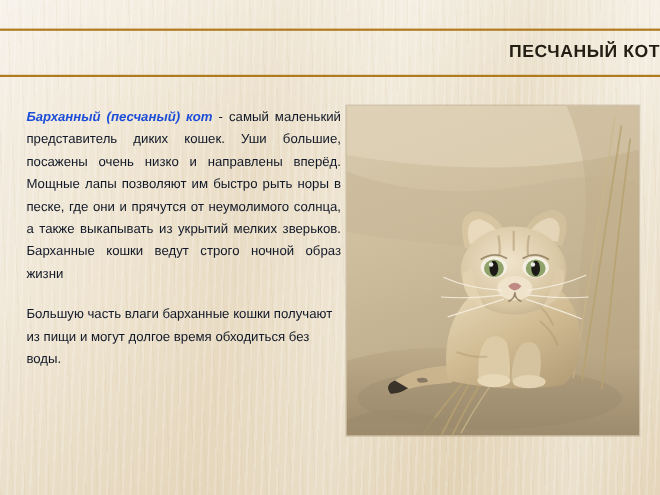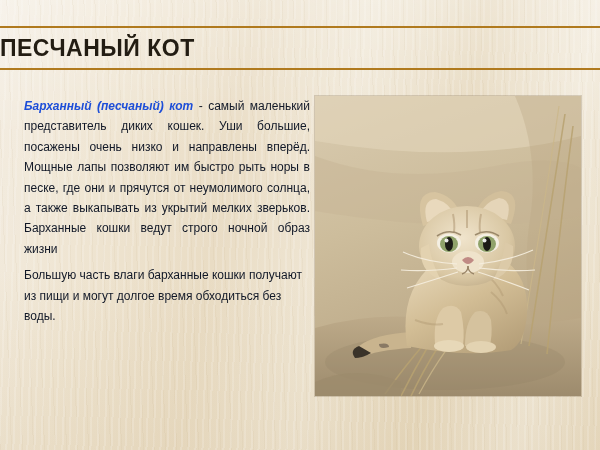--- a/index.html
+++ b/index.html
@@ -49,22 +49,22 @@
   }
   .title-rule.top { top: 0; }
   .title-rule.bottom { bottom: 0; }
   .slide-title {
     position: absolute;
     left: 0;
     top: 0;
     width: 600px;
     height: 44px;
     line-height: 44px;
-    text-align: left;
-    font-size: 23px;
+    text-align: right;
+    font-size: 16px;
     font-weight: bold;
     letter-spacing: 0.5px;
     color: #231d13;
     font-family: "Liberation Sans", sans-serif;
   }
 
   .body-text {
     position: absolute;
     left: 24px;
     top: 96px;
@@ -77,21 +77,21 @@
   .body-text .lead {
     color: #1d4ed8;
     font-style: italic;
     font-weight: bold;
   }
   .body-text p {
     margin: 0;
     text-align: justify;
   }
   .body-text p.last-block {
-    margin-top: 6px;
+    margin-top: 16px;
     text-align: left;
   }
 
   .photo {
     position: absolute;
     left: 315px;
     top: 96px;
     width: 266px;
     height: 300px;
     overflow: hidden;

